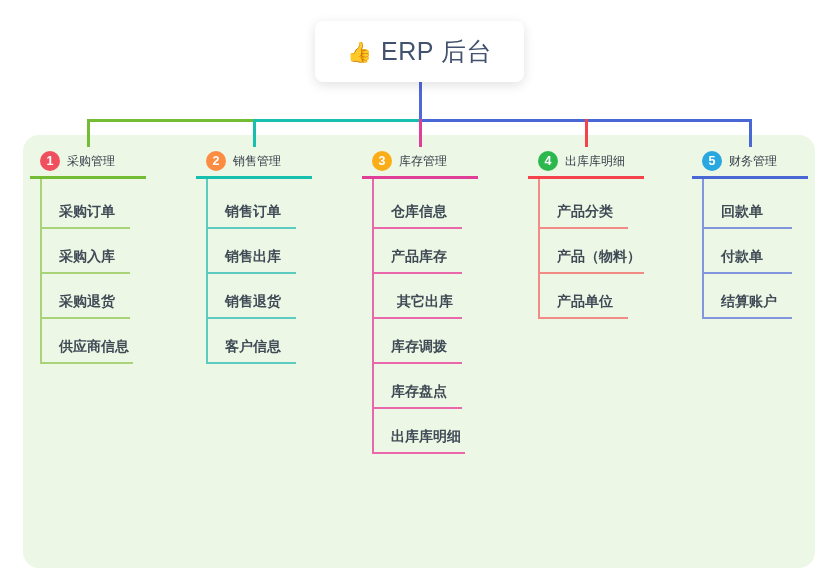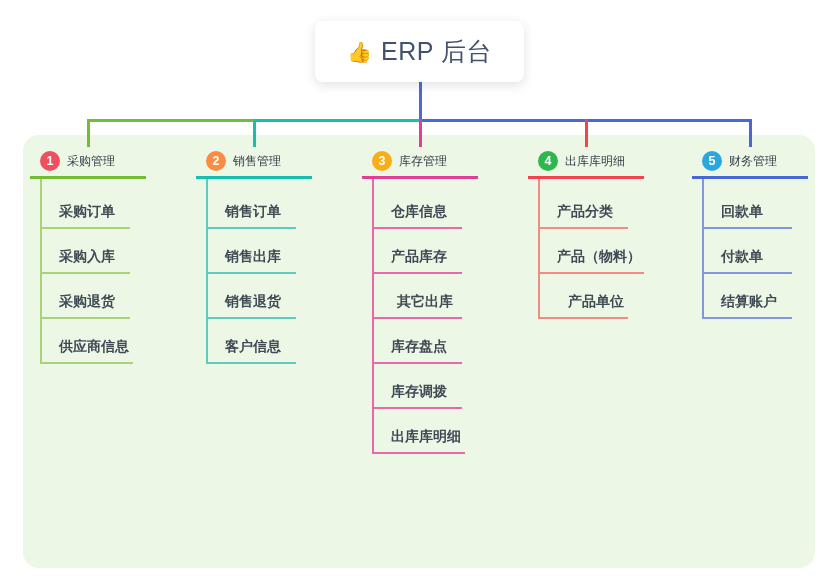--- a/index.html
+++ b/index.html
@@ -131,25 +131,25 @@
   <li>
     <span class="child-node" style="border-bottom-color: rgb(233, 104, 171);">产品库存</span>
   </li>
 
   <li>
     <span class="child-node" style="border-bottom-color: rgb(233, 104, 171); padding-left: 23px;">其它出库</span>
   </li>
 
 
   <li>
-    <span class="child-node" style="border-bottom-color: rgb(233, 104, 171);">库存盘点</span>
+    <span class="child-node" style="border-bottom-color: rgb(233, 104, 171);">库存调拨</span>
   </li>
 
   <li>
-    <span class="child-node" style="border-bottom-color: rgb(233, 104, 171);">库存调拨</span>
+    <span class="child-node" style="border-bottom-color: rgb(233, 104, 171);">库存盘点</span>
   </li>
 
   <li>
     <span class="child-node" style="border-bottom-color: rgb(233, 104, 171);">出库库明细</span>
   </li>
 </ul>
   </div>
 
   <div class="branch" style="left: 528px; top: 146px;">
     <div class="branch-head" style="border-bottom-color: rgb(244, 67, 76);">
@@ -159,21 +159,21 @@
     <ul class="branch-children" style="border-left-color: rgb(242, 139, 134);">
   <li>
     <span class="child-node" style="border-bottom-color: rgb(242, 139, 134);">产品分类</span>
   </li>
 
   <li>
     <span class="child-node" style="border-bottom-color: rgb(242, 139, 134);">产品（物料）</span>
   </li>
 
   <li>
-    <span class="child-node" style="border-bottom-color: rgb(242, 139, 134); text-align: right;">产品单位</span>
+    <span class="child-node" style="border-bottom-color: rgb(242, 139, 134);">产品单位</span>
   </li>
 </ul>
   </div>
 
   <div class="branch" style="left: 692px; top: 146px;">
     <div class="branch-head" style="border-bottom-color: rgb(74, 104, 213);">
       <span class="badge" style="background: rgb(41, 168, 224);">5</span>
       <span class="branch-title">财务管理</span>
     </div>
     <ul class="branch-children" style="border-left-color: rgb(130, 150, 221);">

